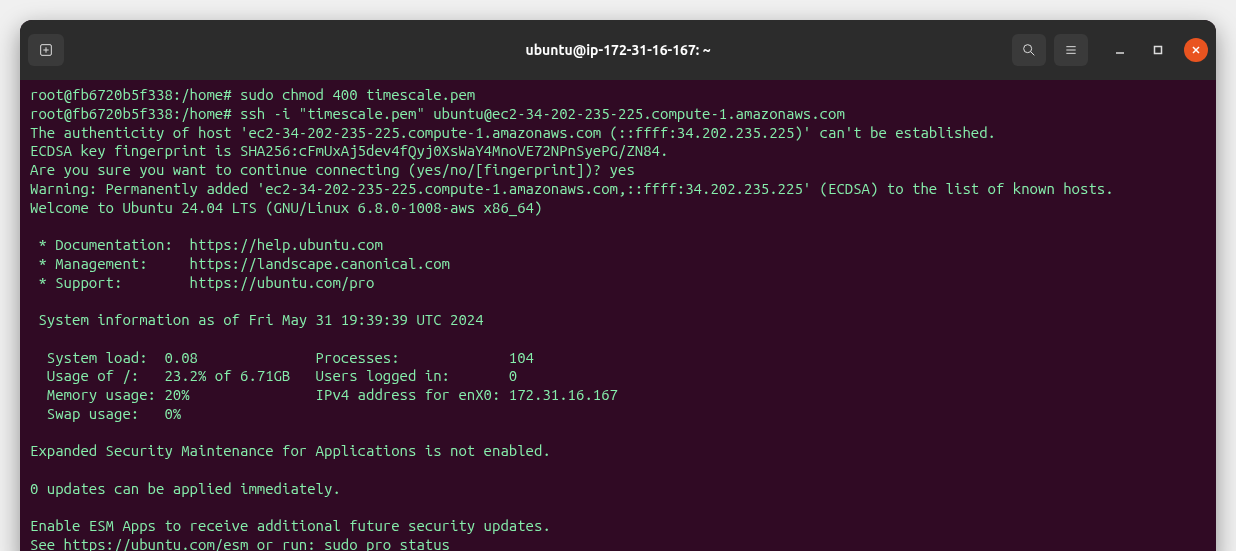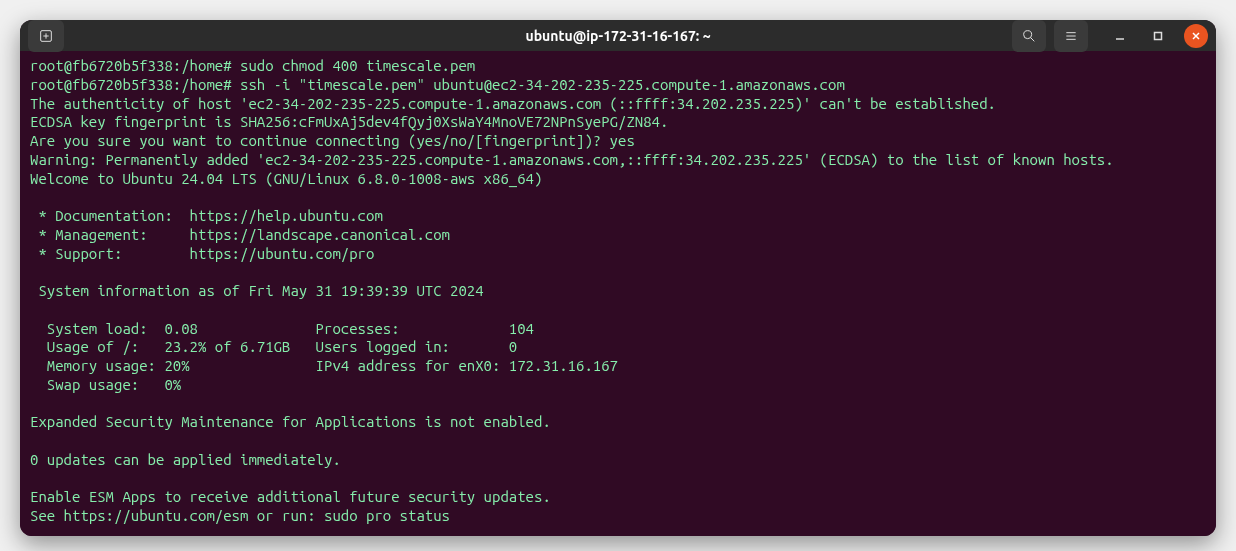--- a/index.html
+++ b/index.html
@@ -17,21 +17,21 @@
     }
     .window {
       width: 1196px;
       background: #300a24;
       border-radius: 12px;
       box-shadow: 0 8px 24px rgba(0,0,0,0.4);
       overflow: hidden;
     }
     .titlebar {
       background: #2c2c2c;
-      height: 31px;
+      height: 60px;
       display: flex;
       align-items: center;
       padding: 8px 8px;
       position: relative;
     }
     .titlebar-left {
       display: flex;
       align-items: center;
     }
     .new-tab-btn {

